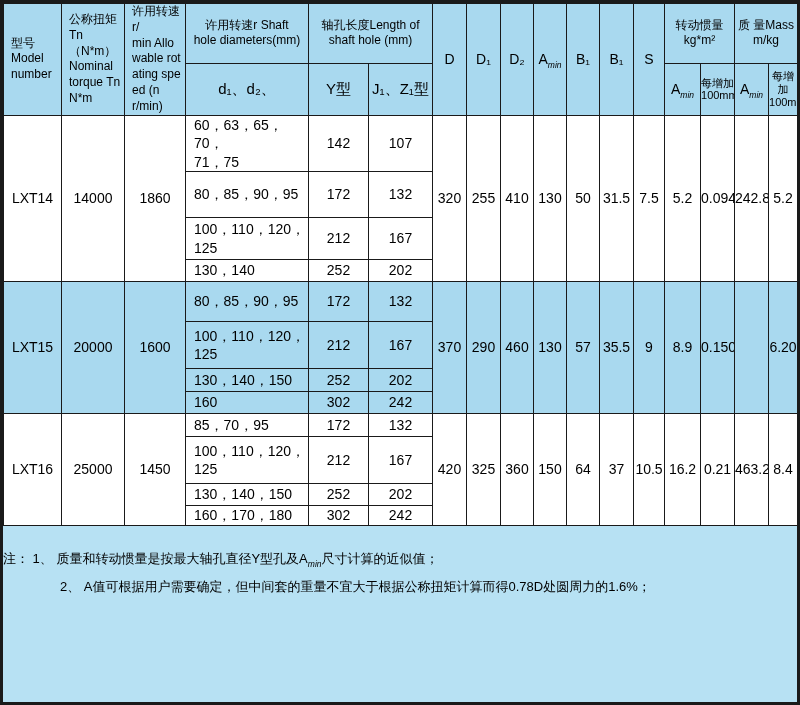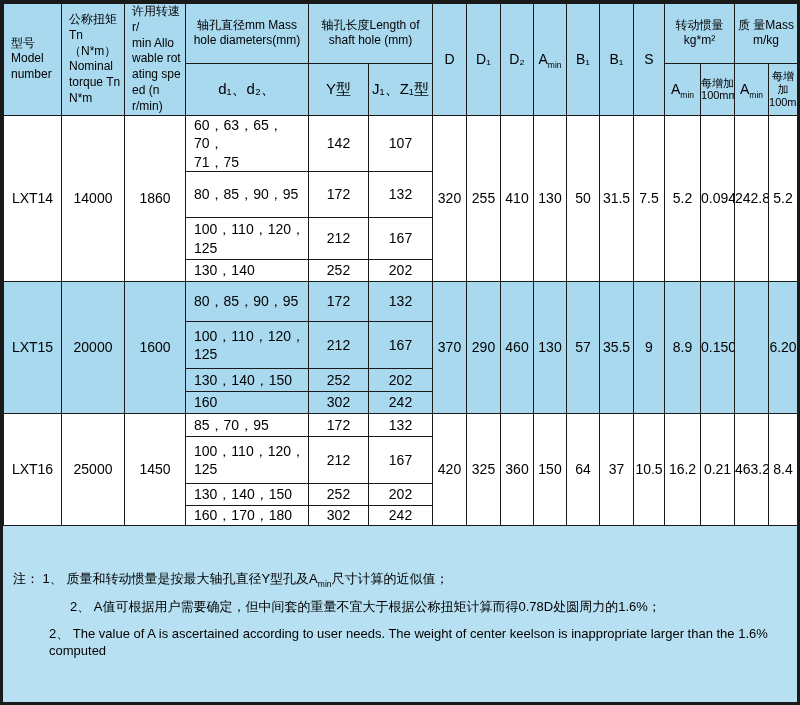--- a/index.html
+++ b/index.html
@@ -40,25 +40,24 @@
   .left{text-align:left;padding-left:7px;}
   td.d{
     text-align:left;
     padding-left:8px;
     font-size:14px;
     white-space:pre-line;
   }
   td.n{font-size:14px;}
   tbody.white td{background:var(--white);}
   tbody.blue td{background:var(--panel-bg);}
-  sub{font-size:8.5px;line-height:0;}
+  sub{font-size:8.5px;line-height:0;font-style:italic;}
   .notes{
-    padding:24px 8px 0 10px;
+    padding:24px 8px 0 0;
     font-size:13px;
-    margin-top:20px;
   }
   .notes .line{margin-bottom:9.5px;}
   .ind0{padding-left:0px;}
   .ind1{padding-left:36px;}
   .ind2{padding-left:57px;}
 </style>
 </head>
 <body>
 
 <table>
@@ -89,21 +88,21 @@
       <th rowspan="2" class="small pre left">公称扭矩
 Tn（N*m）
 Nominal
 torque Tn
 N*m</th>
       <th rowspan="2" class="small pre left">许用转速r/
 min  Allo
 wable rot
 ating spe
 ed (n r/min)</th>
-      <th class="small pre">轴孔直径mm Mass
+      <th class="small pre">许用转速r Shaft
 hole diameters(mm)</th>
       <th colspan="2" class="small pre">轴孔长度Length of
 shaft hole (mm)</th>
       <th rowspan="2" class="sym">D</th>
       <th rowspan="2" class="sym">D₁</th>
       <th rowspan="2" class="sym">D₂</th>
       <th rowspan="2" class="sym"><span>A</span><sub>min</sub></th>
       <th rowspan="2" class="sym">B₁</th>
       <th rowspan="2" class="sym">B₁</th>
       <th rowspan="2" class="sym">S</th>
@@ -237,15 +236,14 @@
       <td class="d">160，170，180</td>
       <td class="n">302</td>
       <td class="n">242</td>
     </tr>
   </tbody>
 </table>
 
 <div class="notes">
   <div class="line ind0"><span>注： 1、 质量和转动惯量是按最大轴孔直径Y型孔及A</span><sub>min</sub><span>尺寸计算的近似值；</span></div>
   <div class="line ind2">2、 A值可根据用户需要确定，但中间套的重量不宜大于根据公称扭矩计算而得0.78D处圆周力的1.6%；</div>
-  <div class="line ind1">2、 The value of A is ascertained according to user needs. The weight of center keelson is inappropriate larger than the 1.6% computed</div>
 
 </div>
 
 </body></html>

